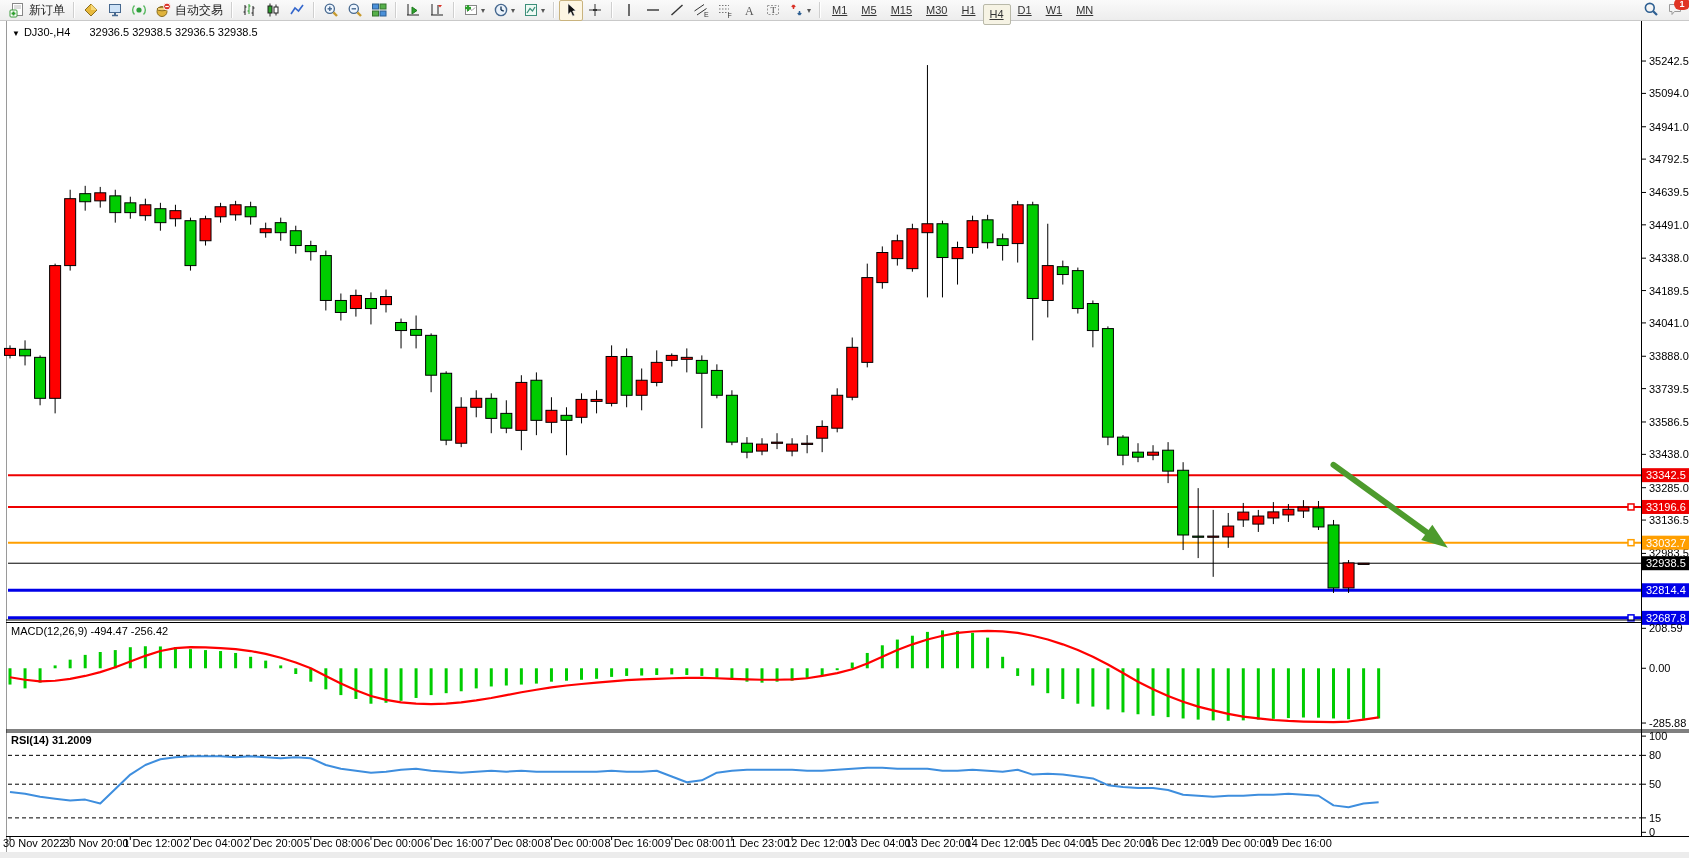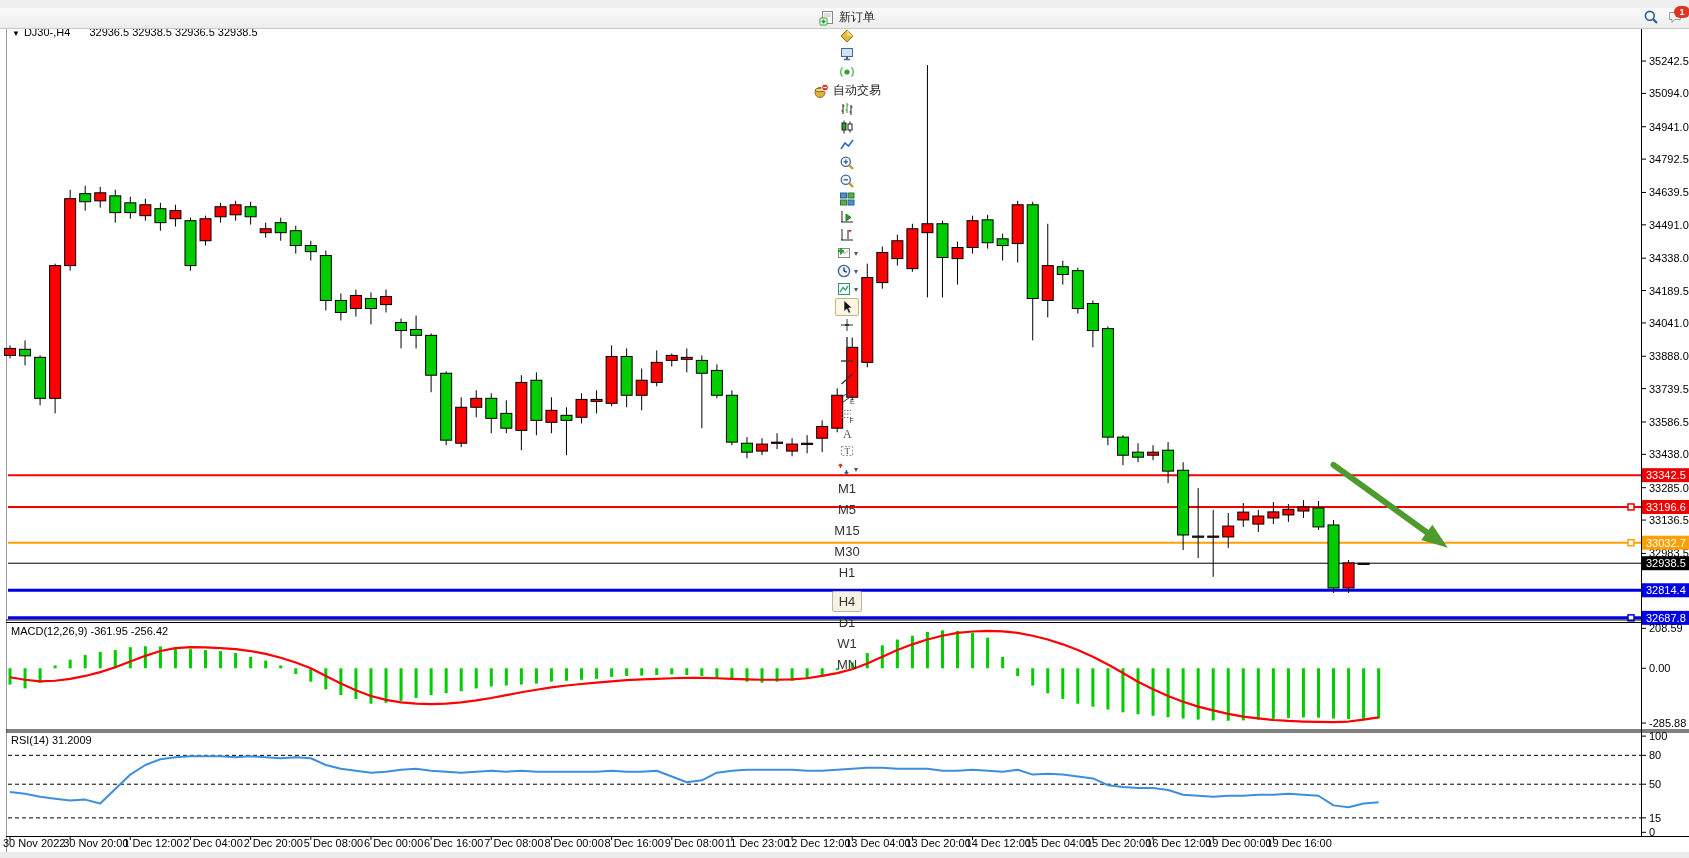--- a/index.html
+++ b/index.html
@@ -1,40 +1,40 @@
 <!DOCTYPE html>
 <html><head>
 <meta charset="utf-8">
 <style>
   html,body{margin:0;padding:0;width:1689px;height:858px;overflow:hidden;background:#efefef;
     font-family:"Liberation Sans","DejaVu Sans",sans-serif;}
-  #toolbar{position:absolute;top:8px;left:0;width:1689px;height:21px;background:linear-gradient(#fafafa,#ededed);
+  #toolbar{position:absolute;top:0;left:0;width:1689px;height:21px;background:linear-gradient(#fafafa,#ededed);
     border-bottom:1px solid #c9c9c9;display:flex;align-items:center;padding-left:5px;box-sizing:border-box;
-    font-size:12px;color:#222;z-index:5;flex-direction:column;}
+    font-size:12px;color:#222;z-index:5;}
   .tb-btn{height:19px;display:inline-flex;align-items:center;padding:0 3px;border:1px solid transparent;
     border-radius:2px;cursor:default;white-space:nowrap;}
   .tb-btn.active{background:#fdf6e3;border-color:#c9b37e;}
   .tb-btn svg{display:block;}
   .tb-label{margin-left:4px;font-size:12px;}
   .tb-sep{width:1px;height:16px;background:#cfcfcf;border-right:1px solid #ffffff;margin:0 4px;}
   .tb-caret{font-size:8px;color:#555;margin-left:2px;}
-  .tf-btn{height:19px;line-height:19px;padding:0 6px;font-size:13px;color:#333;border:1px solid transparent;}
+  .tf-btn{height:19px;line-height:19px;padding:0 6px;font-size:11px;color:#333;border:1px solid transparent;text-decoration:underline;}
   .tf-btn.active{background:#f6f3e4;border:1px solid #b9b9a9;border-radius:2px;margin-top:8px;}
   #tb-right{position:absolute;right:6px;top:1px;display:flex;align-items:center;gap:8px;}
   .chatwrap{position:relative;}
   .chat-badge{position:absolute;top:-3px;right:-7px;min-width:12px;height:12px;border-radius:7px;background:#e03423;
     color:#fff;font-size:9px;line-height:12px;text-align:center;padding:0 2px;font-weight:bold;}
   #chartwrap{position:absolute;top:21px;left:0;width:1689px;height:837px;background:#fff;}
   #chart{position:absolute;top:0;left:0;}
   .ovl{position:absolute;font-size:11px;color:#000;white-space:nowrap;z-index:3;}
   #chart-title{top:5px;left:12px;}
   #chart-title .tri{font-size:8px;color:#000;margin-right:4px;}
   #chart-title .sym{margin-right:19px;}
   #macd-label{top:604px;left:11px;}
-  #rsi-label{top:713px;left:11px;}
+  #rsi-label{top:713px;left:11px;font-weight:bold;}
 </style>
 </head>
 <body>
 
 <div id="toolbar">
     <span class="tb-btn">
       <span>
         <svg width="16" height="16" viewBox="0 0 16 16">
           <rect x="3.5" y="1.5" width="10" height="12" fill="#fff" stroke="#888"></rect>
           <line x1="5" y1="4" x2="12" y2="4" stroke="#bbb"></line>
@@ -925,15 +925,15 @@
         <text x="1146.04" y="826" font-size="11" fill="#000" font-family="Liberation Sans, DejaVu Sans, sans-serif">16 Dec 12:00</text>
         <line x1="1213.1999999999998" y1="815.5" x2="1213.1999999999998" y2="819" stroke="#000"></line>
         <text x="1206.1999999999998" y="826" font-size="11" fill="#000" font-family="Liberation Sans, DejaVu Sans, sans-serif">19 Dec 00:00</text>
         <line x1="1273.36" y1="815.5" x2="1273.36" y2="819" stroke="#000"></line>
         <text x="1266.36" y="826" font-size="11" fill="#000" font-family="Liberation Sans, DejaVu Sans, sans-serif">19 Dec 16:00</text>
       </g>
     </svg>
   <div class="ovl" id="chart-title">
     <span class="tri">▼</span><span class="sym">DJ30-,H4</span><span>32936.5 32938.5 32936.5 32938.5</span>
   </div>
-  <div class="ovl" id="macd-label">MACD(12,26,9) -361.95 -256.42</div>
+  <div class="ovl" id="macd-label">MACD(12,26,9) -494.47 -256.42</div>
   <div class="ovl" id="rsi-label">RSI(14) 31.2009</div>
 </div>
 
 </body></html>

